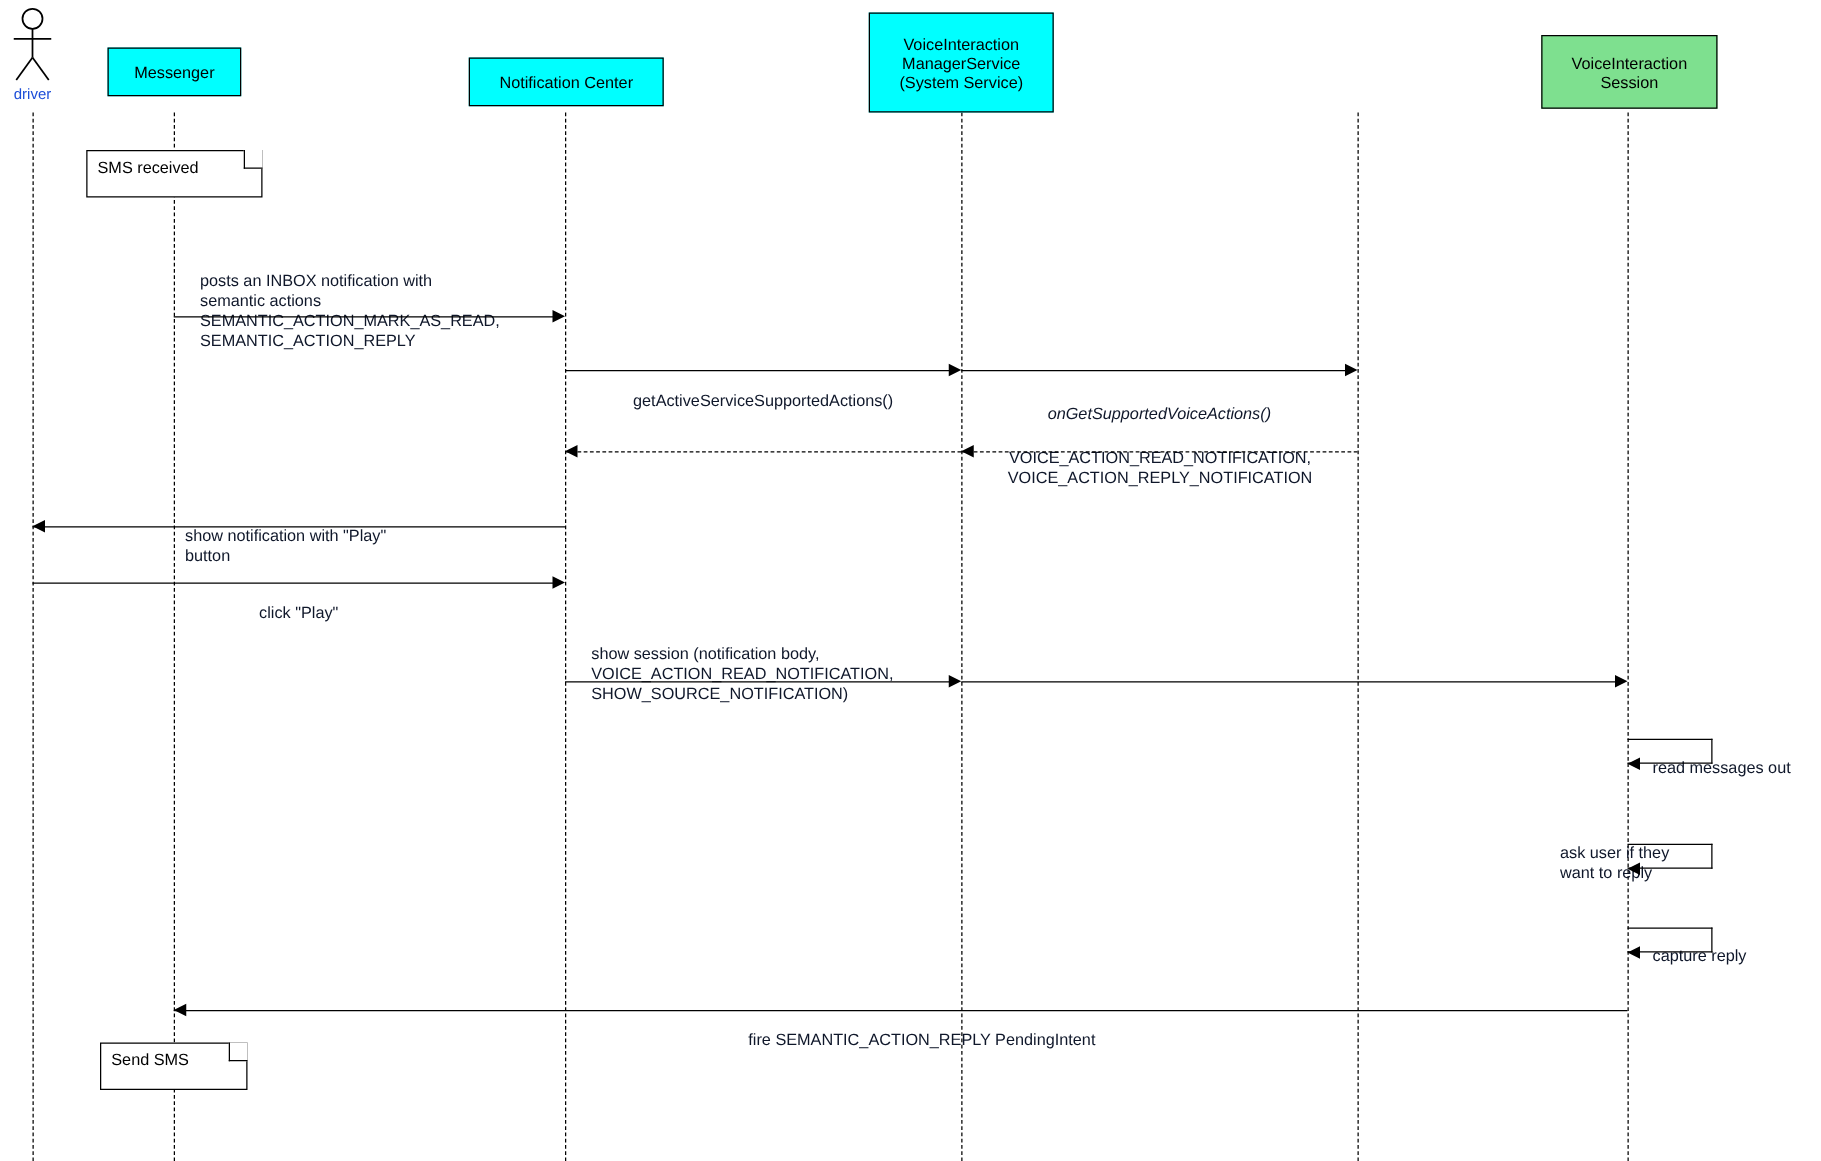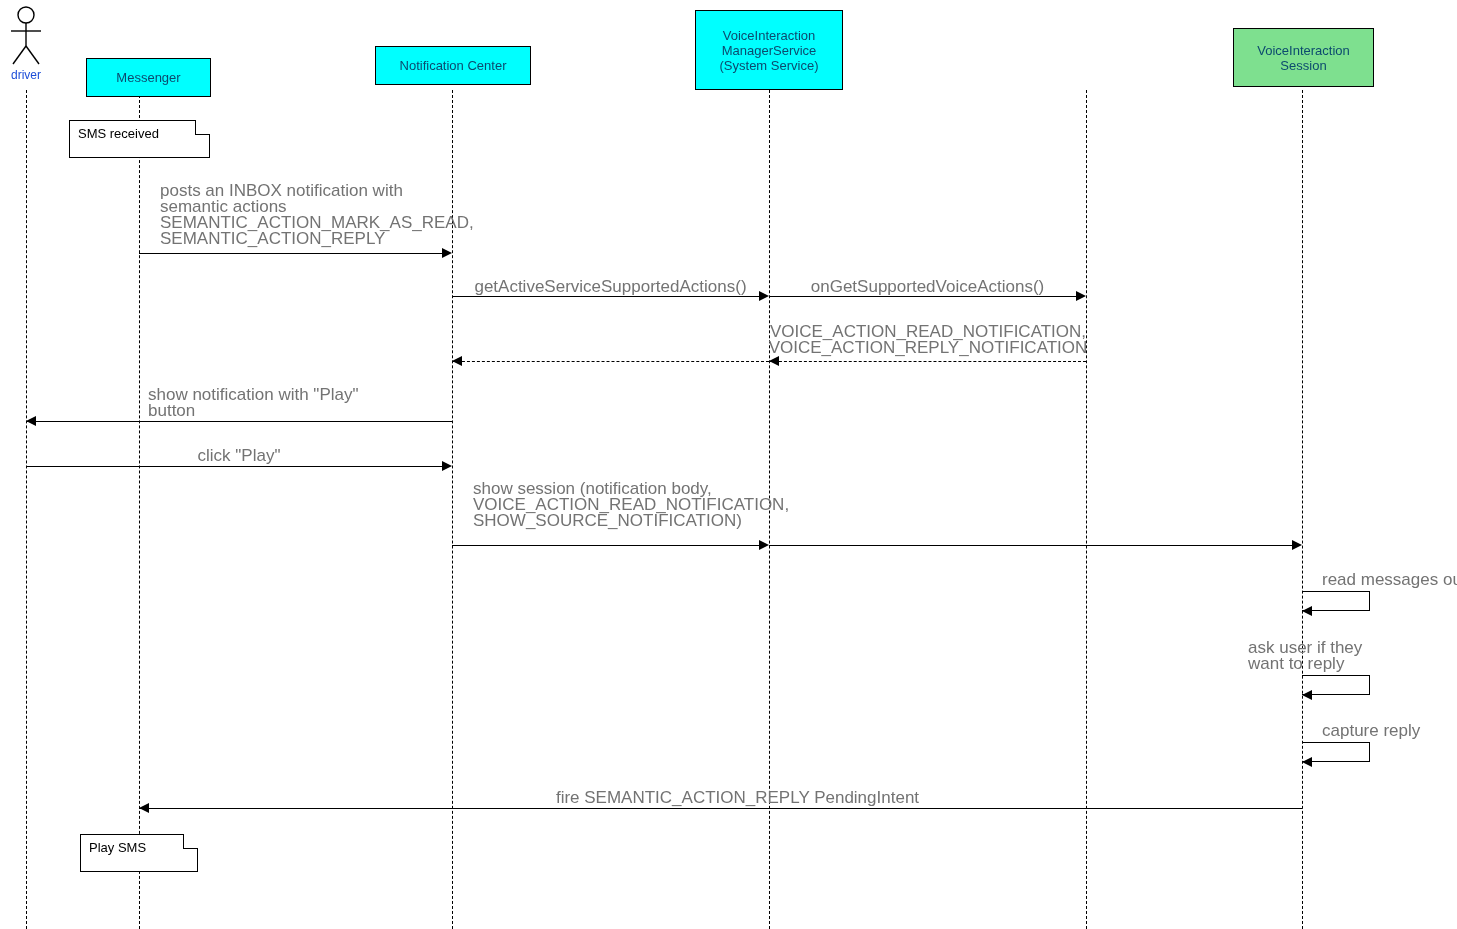--- a/index.html
+++ b/index.html
@@ -22,21 +22,21 @@
     width: 0;
     border-left: 1px dashed #000;
     top: 0;
   }
   .actor-box {
     position: absolute;
     box-sizing: border-box;
     border: 1px solid #000;
     text-align: center;
     font-size: 13px;
-    color: #0c4a6e;
+    color: #000000;
     line-height: 15px;
     display: flex;
     align-items: center;
     justify-content: center;
     padding: 2px 6px;
     white-space: pre-line;
   }
   .actor-cyan { background: #00ffff; }
   .actor-green { background: #7ee08f; }
 
@@ -63,24 +63,25 @@
     right: -1px;
     width: 14px;
     height: 14px;
     background: #ffffff;
     border-left: 1px solid #000;
     border-bottom: 1px solid #000;
   }
 
   .msg-label {
     position: absolute;
-    font-size: 17px;
-    color: #737373;
+    font-size: 13px;
+    color: #0f172a;
     line-height: 16px;
     white-space: pre-line;
+    margin-top: 34px;
   }
   .msg-label.center { text-align: center; }
 
   .arrow-line {
     position: absolute;
     height: 0;
     border-top: 1px solid #000;
   }
   .arrow-line.dashed {
     border-top: 1px dashed #000;
@@ -124,21 +125,21 @@
 
   <svg class="stick" width="40" height="62" viewBox="0 0 40 62" style="left:6px; top:6px;">
     <circle cx="20" cy="9" r="8" fill="#ffffff" stroke="#000" stroke-width="1.4"></circle>
     <line x1="20" y1="17" x2="20" y2="40" stroke="#000" stroke-width="1.4"></line>
     <line x1="5" y1="25" x2="35" y2="25" stroke="#000" stroke-width="1.4"></line>
     <line x1="20" y1="40" x2="7" y2="58" stroke="#000" stroke-width="1.4"></line>
     <line x1="20" y1="40" x2="33" y2="58" stroke="#000" stroke-width="1.4"></line>
   </svg>
   <div class="stick-label" style="left:0px; top:68px; width:52px;">driver</div>
 
-  <div class="actor-box actor-cyan" style="left:86px; top:58px; width:125px; height:39px;">Messenger</div>
+  <div class="actor-box actor-cyan" style="left:86px; top:38px; width:107px; height:39px;">Messenger</div>
 
   <div class="actor-box actor-cyan" style="left:375px; top:46px; width:156px; height:39px;">Notification Center</div>
 
   <div class="actor-box actor-cyan" style="left:695px; top:10px; width:148px; height:80px;">VoiceInteraction
 ManagerService
 (System Service)</div>
 
 
   <div class="actor-box actor-green" style="left:1233px; top:28px; width:141px; height:59px;">VoiceInteraction
 Session</div>
@@ -152,21 +153,21 @@
 semantic actions
 SEMANTIC_ACTION_MARK_AS_READ,
 SEMANTIC_ACTION_REPLY</div>
   <div class="arrow-line" style="left:139px; top:253px; width:305px;"></div>
   <div class="arrow-head right" style="left:442px; top:248px;"></div>
 
   <div class="msg-label center" style="left:452px; top:279px; width:317px;">getActiveServiceSupportedActions()</div>
   <div class="arrow-line" style="left:452px; top:296px; width:309px;"></div>
   <div class="arrow-head right" style="left:759px; top:291px;"></div>
 
-  <div class="msg-label center" style="left:769px; top:279px; width:317px;">onGetSupportedVoiceActions()</div>
+  <div class="msg-label center" style="left:769px; top:289px; width:317px;font-style:italic;">onGetSupportedVoiceActions()</div>
   <div class="arrow-line" style="left:769px; top:296px; width:309px;"></div>
   <div class="arrow-head right" style="left:1076px; top:291px;"></div>
 
   <div class="msg-label center" style="left:640px; top:324px; width:576px;">VOICE_ACTION_READ_NOTIFICATION,
 VOICE_ACTION_REPLY_NOTIFICATION</div>
   <div class="arrow-line dashed" style="left:769px; top:361px; width:317px;"></div>
   <div class="arrow-head left" style="left:769px; top:356px;"></div>
   <div class="arrow-line dashed" style="left:452px; top:361px; width:317px;"></div>
   <div class="arrow-head left" style="left:452px; top:356px;"></div>
 
@@ -199,17 +200,17 @@
 
   <div class="msg-label" style="left:1322px; top:723px; width:160px;">capture reply</div>
   <div class="self-box" style="left:1302px; top:742px; width:68px; height:20px;"></div>
   <div class="arrow-head left" style="left:1302px; top:757px;"></div>
 
   <div class="msg-label center" style="left:156px; top:790px; width:1163px;">fire SEMANTIC_ACTION_REPLY PendingIntent</div>
   <div class="arrow-line" style="left:139px; top:808px; width:1163px;"></div>
   <div class="arrow-head left" style="left:139px; top:803px;"></div>
 
   <div class="note" style="left:80px; top:834px; width:118px; height:38px;">
-    <span>Play SMS</span>
+    <span>Send SMS</span>
     <span class="fold"></span>
   </div>
 
 </div>
 
 </body></html>

